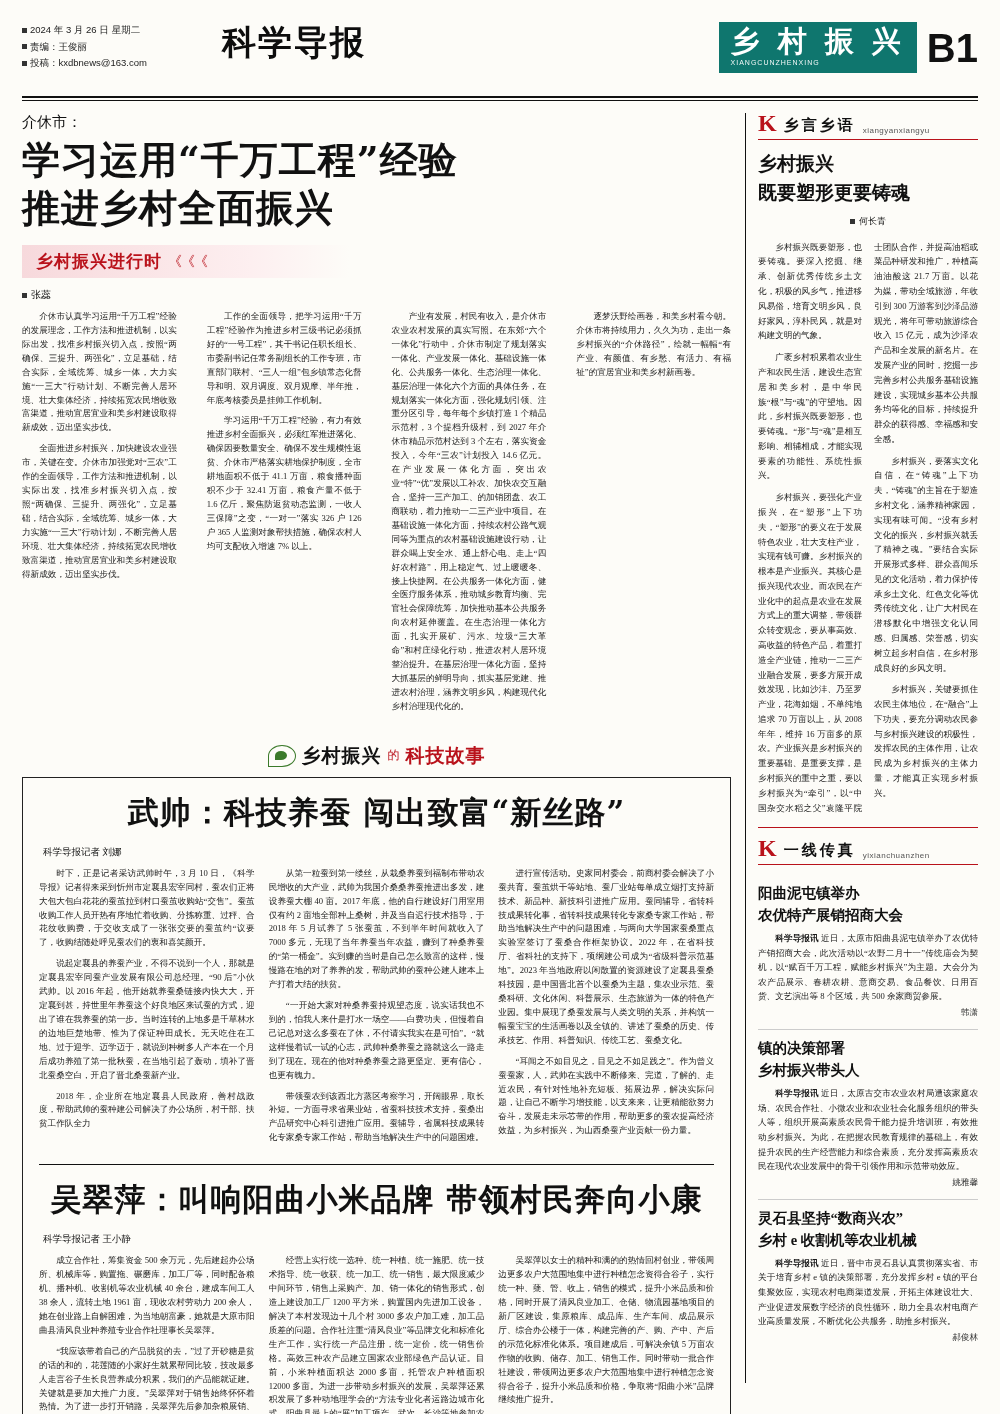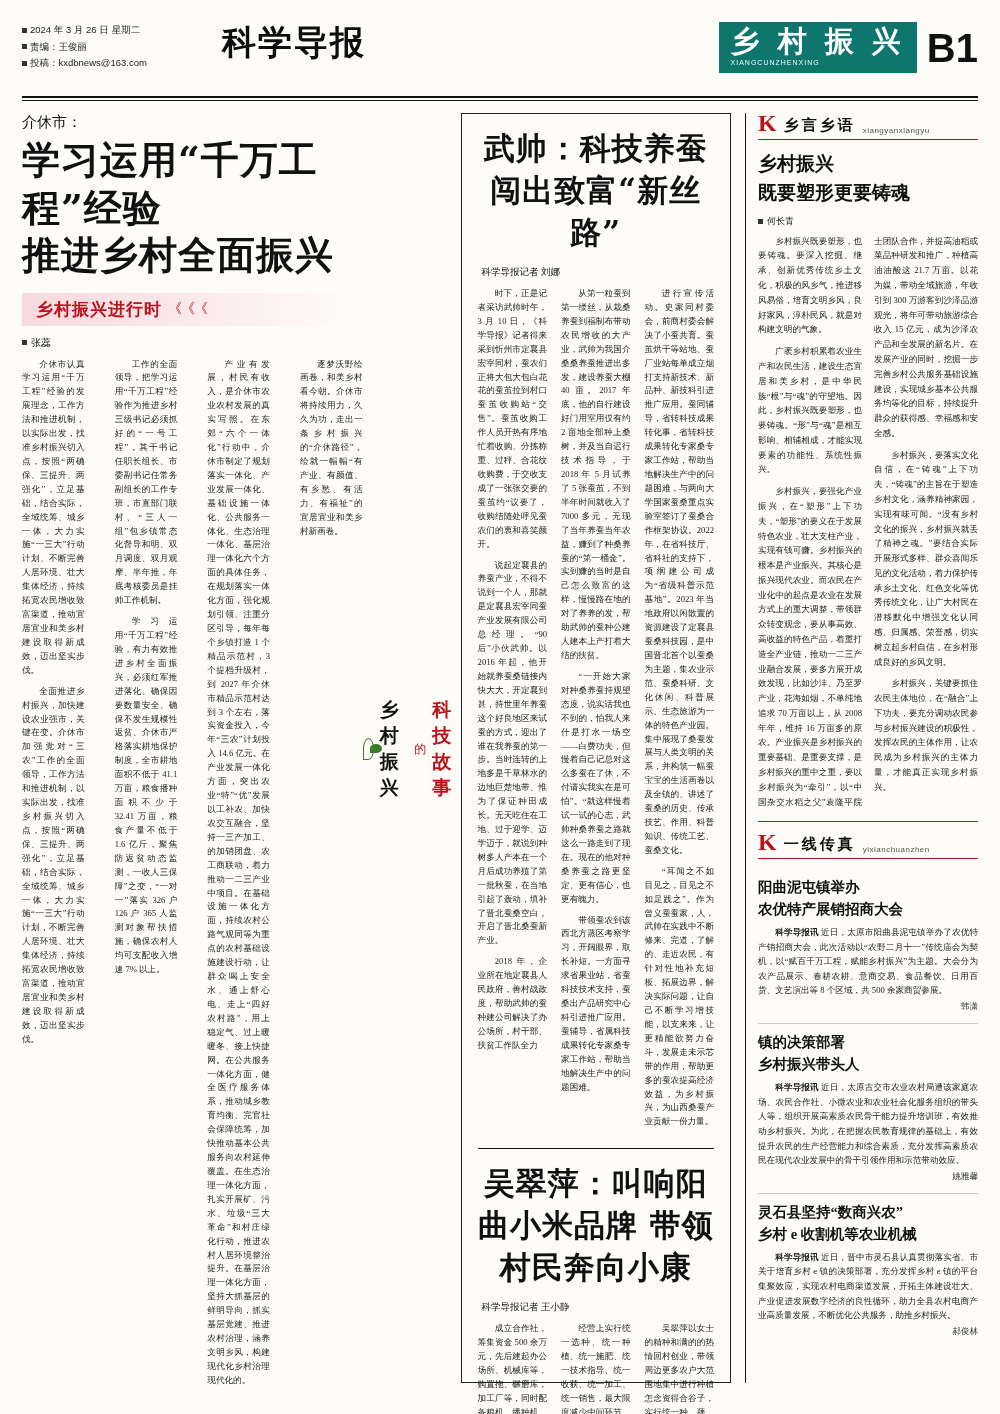--- a/index.html
+++ b/index.html
@@ -57,21 +57,21 @@
     font-family:"Liberation Sans", sans-serif;
     line-height:1;color:#111;
   }
   .rule-top{height:2px;background:#111;margin-top:4px;}
   .rule-thin{height:1px;background:#111;margin-top:2px;}
 
   
   .content{
     display:flex;gap:14px;margin-top:12px;height:1270px;
   }
-  .left-zone{flex:1;display:flex;flex-direction:row;}
+  .left-zone{flex:1;display:flex;flex-direction:column;}
   .right-zone{
     width:220px;border-left:1px solid #111;padding-left:12px;
     display:flex;flex-direction:column;
   }
 
   
   .kicker{font-size:15px;margin-bottom:4px;color:#111;}
   .headline{
     font-size:38px;font-weight:bold;line-height:1.25;
     font-family:"DejaVu Serif", serif;letter-spacing:1px;
@@ -153,21 +153,21 @@
   .col-head .kmark{
     color:#b9121b;font-size:24px;font-weight:bold;font-family:"Liberation Serif",serif;
     line-height:.9;
   }
   .col-head .cn{font-size:15px;font-weight:bold;letter-spacing:3px;}
   .col-head .py{font-size:8px;color:#555;font-family:"Liberation Sans",sans-serif;letter-spacing:.5px;}
   .col-title{
     font-size:19px;font-weight:bold;line-height:1.45;margin:10px 0 8px 0;
     font-family:"DejaVu Serif", serif;
   }
-  .col-byline{font-size:9px;margin-bottom:6px;display:flex;align-items:center;gap:4px;}
+  .col-byline{font-size:9px;margin-bottom:12px;display:flex;align-items:center;gap:4px;justify-content:center;}
   .rtext{font-size:8.6px;line-height:1.72;text-align:justify;color:#1a1a1a;
          column-count:2;column-gap:12px;}
   .rtext p{margin:0 0 7px 0;text-indent:2em;}
 
   .brief{margin-top:10px;border-top:1px solid #ccc;padding-top:8px;}
   .brief-title{font-size:14.5px;font-weight:bold;line-height:1.45;margin-bottom:5px;}
   .brief-body{font-size:8.6px;line-height:1.7;text-align:justify;text-indent:2em;color:#1a1a1a;}
   .brief-body .lead{font-weight:bold;}
   .brief-sign{font-size:8.6px;text-align:right;margin-top:3px;color:#333;}
   .hr-red{height:1px;background:#b9121b;margin:12px 0 0 0;}

